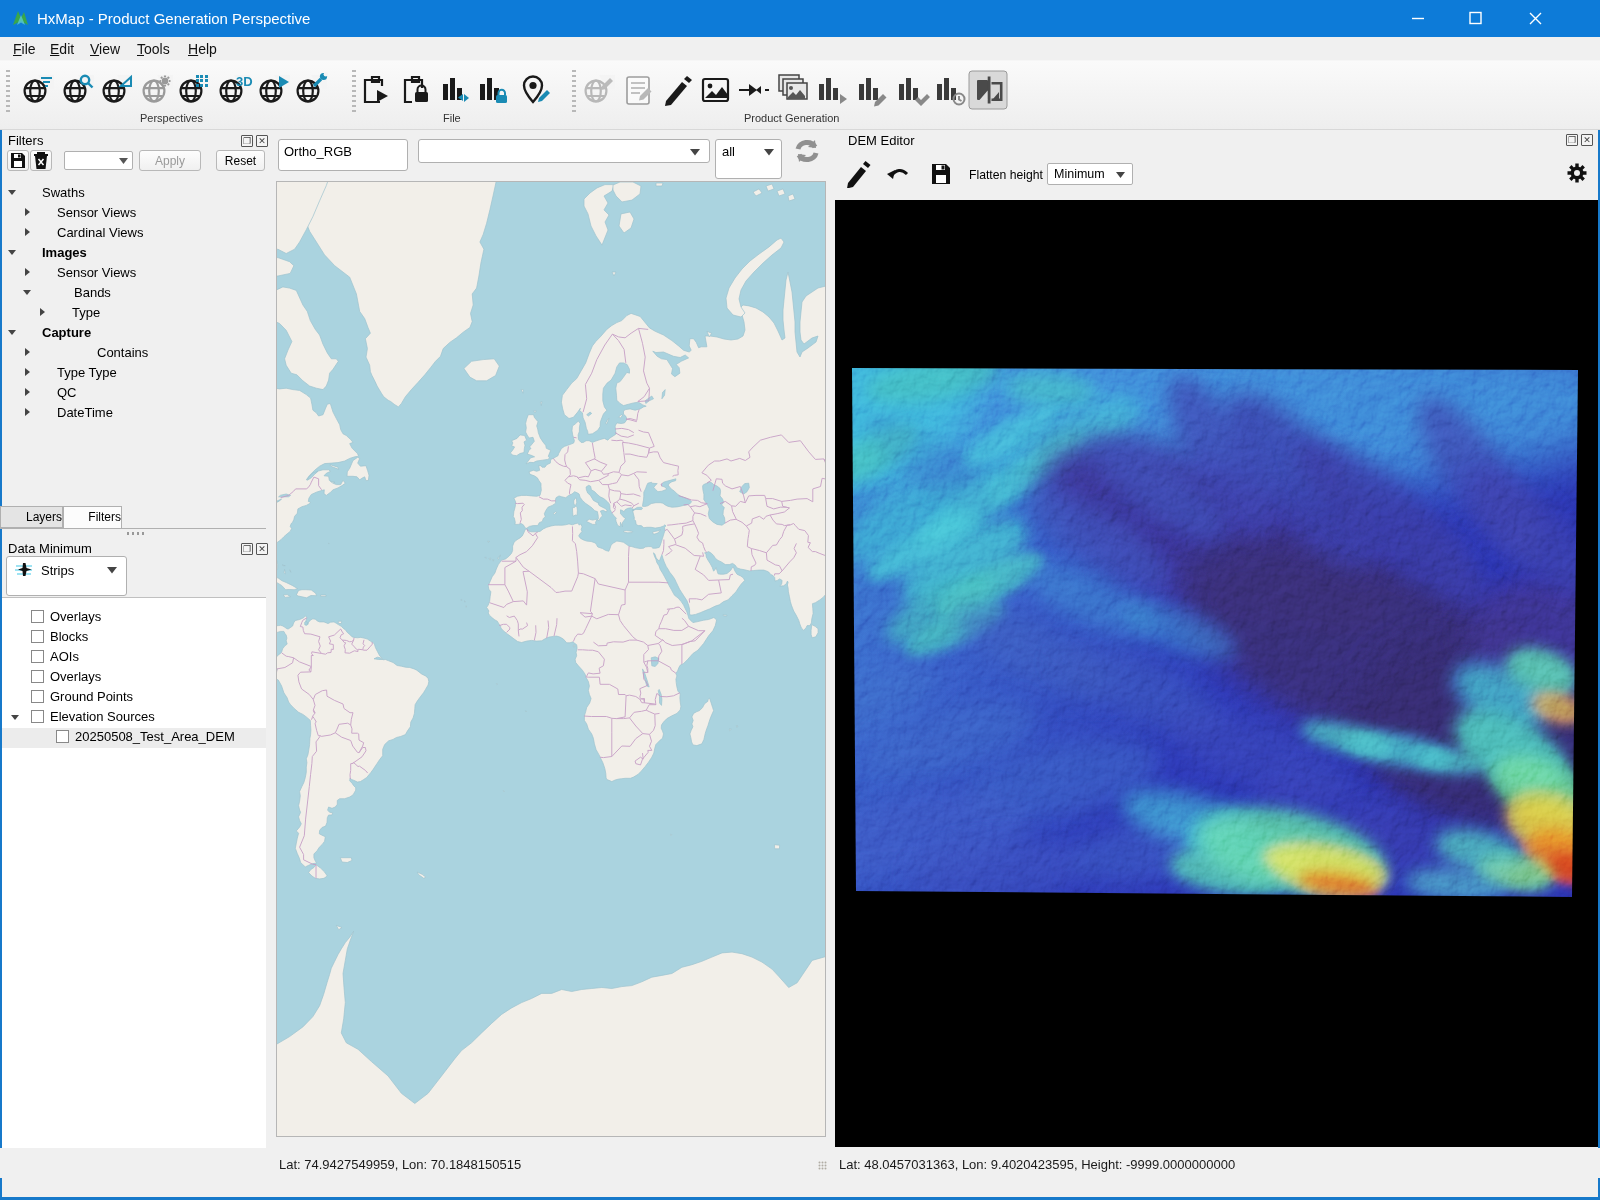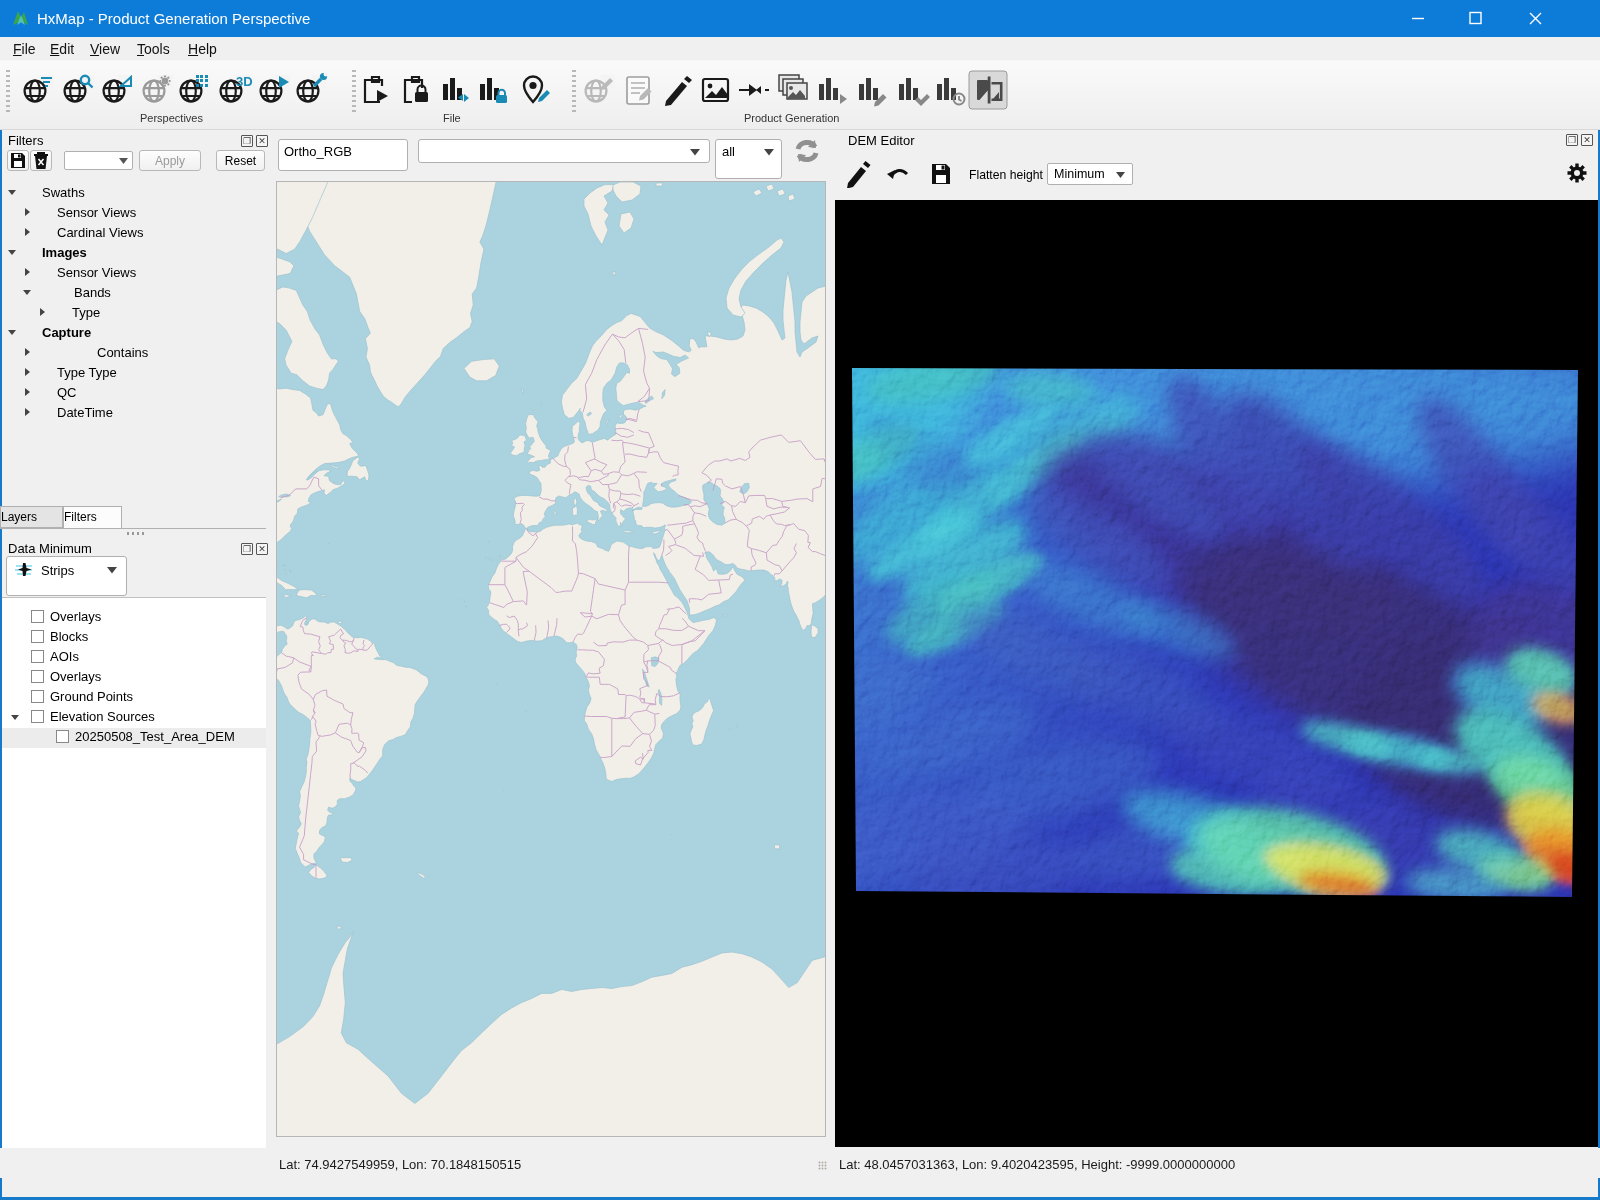--- a/index.html
+++ b/index.html
@@ -11,21 +11,21 @@
 .toolbar{position:absolute;left:0;top:61px;width:100%;height:69px;background:linear-gradient(#fafafa,#eeeeee);border-bottom:1px solid #d8d8d8}
 .tblabel{position:absolute;top:50px;font-size:11px;color:#333;white-space:nowrap}
 .panel-title{font-size:13px;color:#000}
 .ltpanel{position:absolute;left:2px;top:130px;width:264px;height:1048px;background:#f0f0f0}
 .btn{position:absolute;background:linear-gradient(#fdfdfd,#f0f0f0);border:1px solid #b8b8b8;border-radius:3px;font-size:12px;color:#000;text-align:center}
 .combo{position:absolute;background:#fff;border:1px solid #b0b0b0;border-radius:2px}
 .tree{position:absolute;font-size:13px;color:#000}
 .row{position:absolute;white-space:nowrap}
 .arrow-d{position:absolute;width:0;height:0;border-left:4px solid transparent;border-right:4px solid transparent;border-top:5px solid #444}
 .arrow-r{position:absolute;width:0;height:0;border-top:4px solid transparent;border-bottom:4px solid transparent;border-left:5px solid #444}
-.tab{position:absolute;height:22px;font-size:12px;text-align:left;border:1px solid #b0b0b0;border-bottom:none}
+.tab{position:absolute;height:22px;font-size:12px;text-align:right;border:1px solid #b0b0b0;border-bottom:none}
 .cb{position:absolute;width:13px;height:13px;background:#fff;border:1px solid #888}
 .statusbar{position:absolute;left:0;top:1148px;width:100%;height:30px;background:#f0f0f0;font-size:13px;color:#1a1a1a}
 .fc{position:absolute;width:12px;height:12px;border:1px solid #555;color:#444;font-size:9px;line-height:10px;text-align:center;background:#f4f4f4}
 </style></head><body>
 <div class="win"></div>
 <div class="titlebar">
     <svg style="position:absolute;left:11px;top:9px" width="20" height="20">
       <path d="M2 16 L7 2 L10 9 L13 3 L17 16 L10 12 Z" fill="#3aa64a"></path>
       <path d="M6 16 L10 6 L14 16 L10 13.5 Z" fill="#58c8c8" opacity="0.85"></path>
     </svg>

